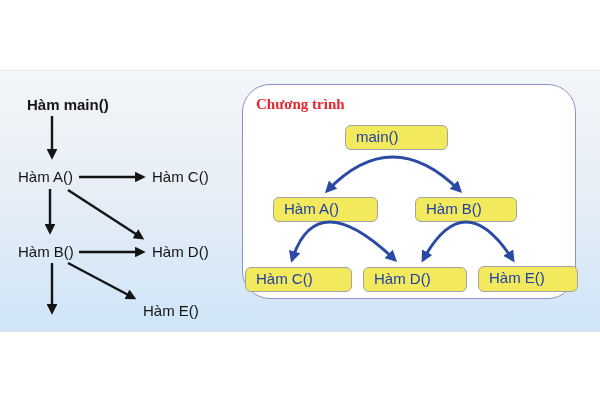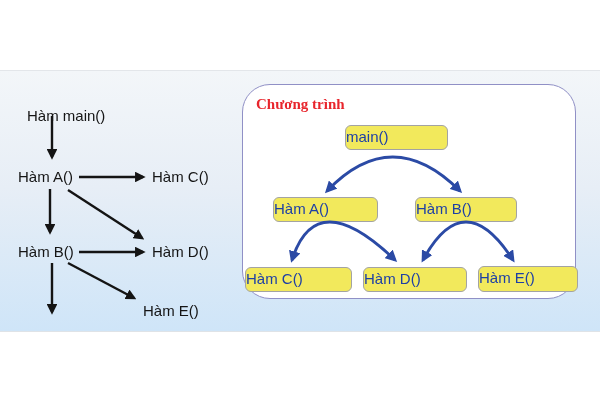--- a/index.html
+++ b/index.html
@@ -21,39 +21,39 @@
     background:#ffffff;border:1.5px solid #9090c6;border-radius:28px;
     box-sizing:border-box;
   }
   .program-title{
     position:absolute;left:256px;top:96px;font-size:15px;font-weight:bold;
     color:#e8252c;white-space:nowrap;font-family:Liberation Serif, serif;
   }
   .node{
     position:absolute;box-sizing:border-box;background:#f2e95c;
     border:1.5px solid #a3a3a3;border-radius:6px;
-    font-size:15px;color:#1d3fa6;white-space:nowrap;
+    font-size:15px;color:#1d3fa6;padding-left:10px;white-space:nowrap;
     line-height:22px;
   }
   .n-main{left:345px;top:125px;width:103px;height:25px;}
   .n-a{left:273px;top:197px;width:105px;height:25px;}
   .n-b{left:415px;top:197px;width:102px;height:25px;}
   .n-c{left:245px;top:267px;width:107px;height:25px;}
   .n-d{left:363px;top:267px;width:104px;height:25px;}
   .n-e{left:478px;top:266px;width:100px;height:26px;}
   svg.arrows{position:absolute;left:0;top:0;pointer-events:none;}
   .black-arrow{stroke:#141414;stroke-width:2.4;fill:none;}
   .blue-arc{stroke:#2b4aa5;stroke-width:2.8;fill:none;}
 </style>
 </head>
 <body>
 
 <div class="panel"></div>
 
-<div class="lbl" style="left:27px;top:108px;">Hàm main()</div>
+<div class="lbl" style="left:27px;top:97px;font-weight:bold;">Hàm main()</div>
 <div class="lbl" style="left:18px;top:169px;">Hàm A()</div>
 <div class="lbl" style="left:152px;top:169px;">Hàm C()</div>
 <div class="lbl" style="left:18px;top:244px;">Hàm B()</div>
 <div class="lbl" style="left:152px;top:244px;">Hàm D()</div>
 <div class="lbl" style="left:143px;top:303px;">Hàm E()</div>
 
 <div class="program-box"></div>
 <div class="program-title">Chương trình</div>
 
 <div class="node n-main">main()</div>

